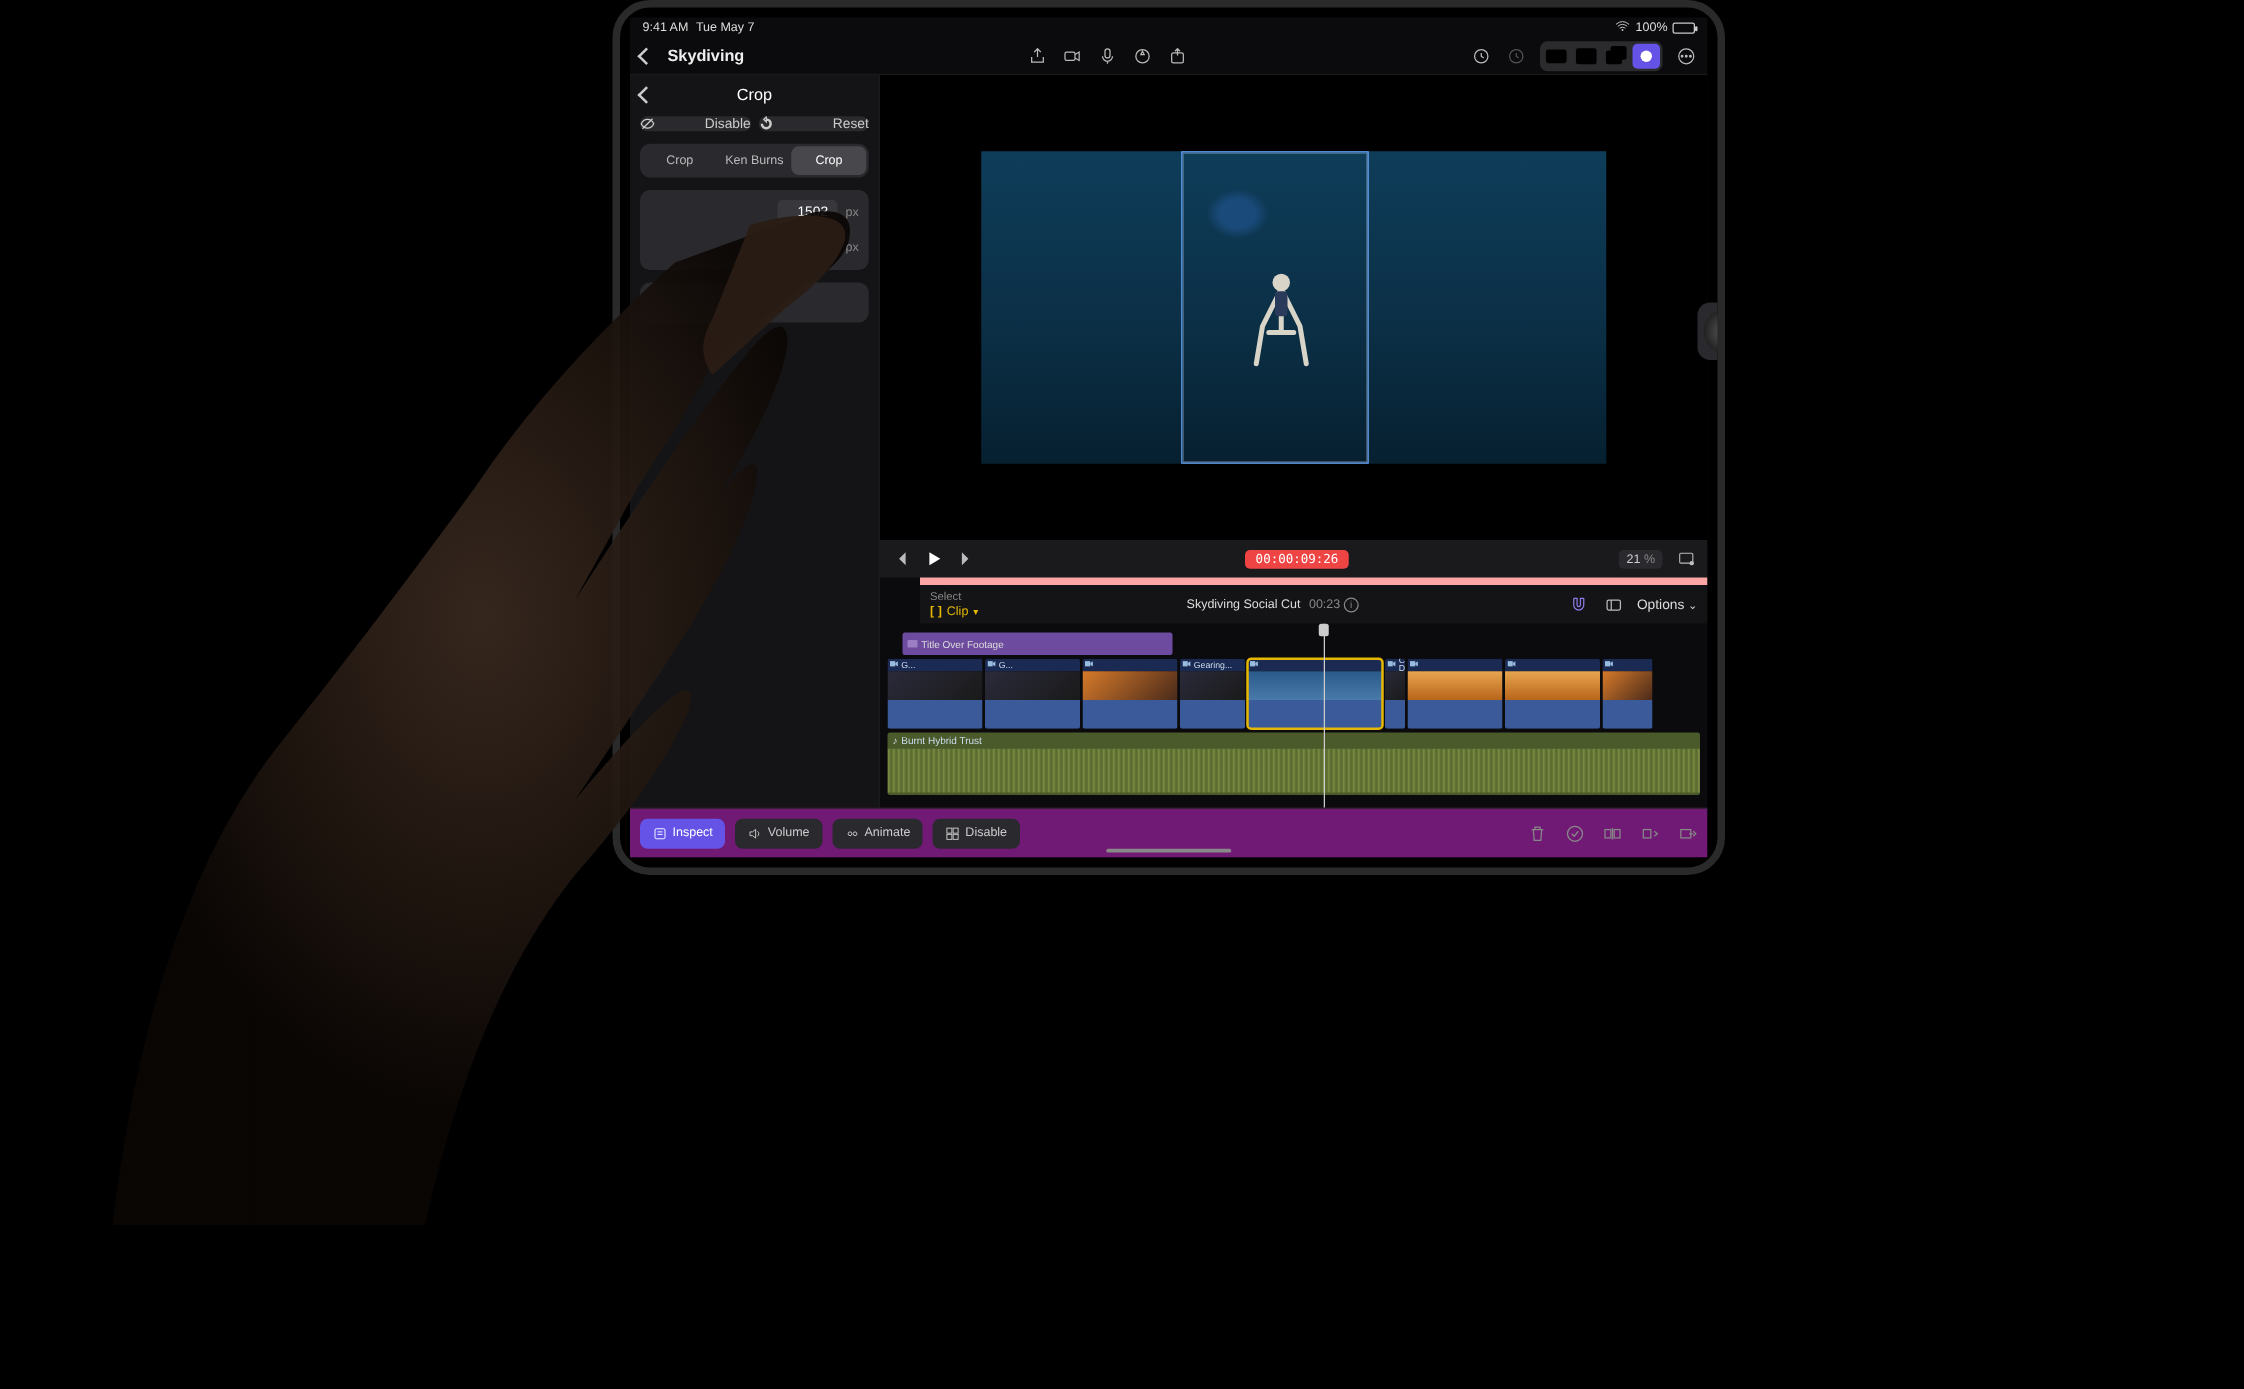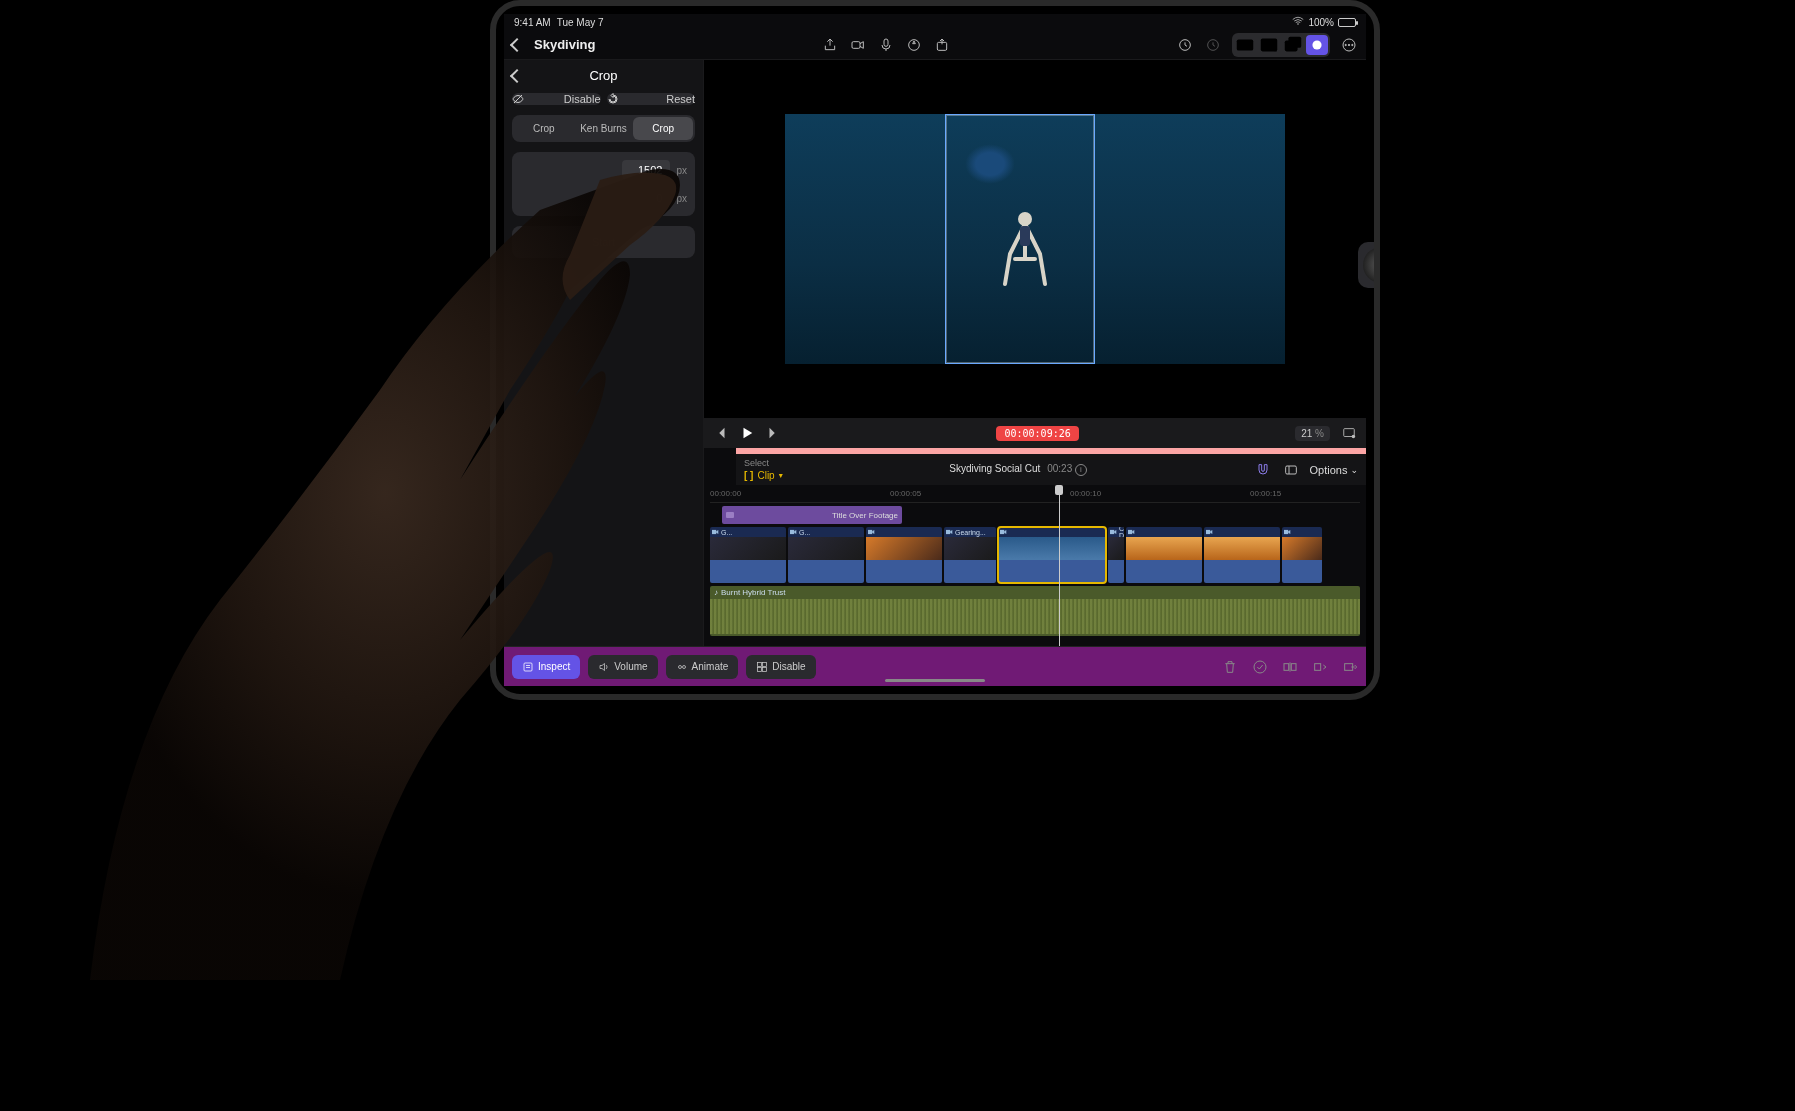--- a/index.html
+++ b/index.html
@@ -453,30 +453,24 @@
                 </svg>
               </span>
             <span class="options-btn">
               <span>Options</span>
               <span style="font-size:9px">⌄</span>
             </span>
           </div>
         </div>
 
         <div class="timeline">
-          <div class="ruler">
-            <span class="ruler-mark" style="left:0">00:00:00</span>
-            <span class="ruler-mark" style="left:180px">00:00:05</span>
-            <span class="ruler-mark" style="left:360px">00:00:10</span>
-            <span class="ruler-mark" style="left:540px">00:00:15</span>
-          </div>
           <div class="playhead"></div>
 
           <div class="track">
-            <div class="title-clip" style="left:12px; width:180px;justify-content:space-between;">
+            <div class="title-clip" style="left:12px; width:216px;">
               <span class="cam-icon"></span>
               <span>Title Over Footage</span>
             </div>
           </div>
 
           <div class="video-track" id="video-track">
               <div class="video-clip" style="width: 76px;">
                 <div class="clip-label">
                   <span><svg width="7" height="6" viewBox="0 0 10 8">
                       <rect x="0" y="1" width="6" height="6" fill="#9bd"></rect>

